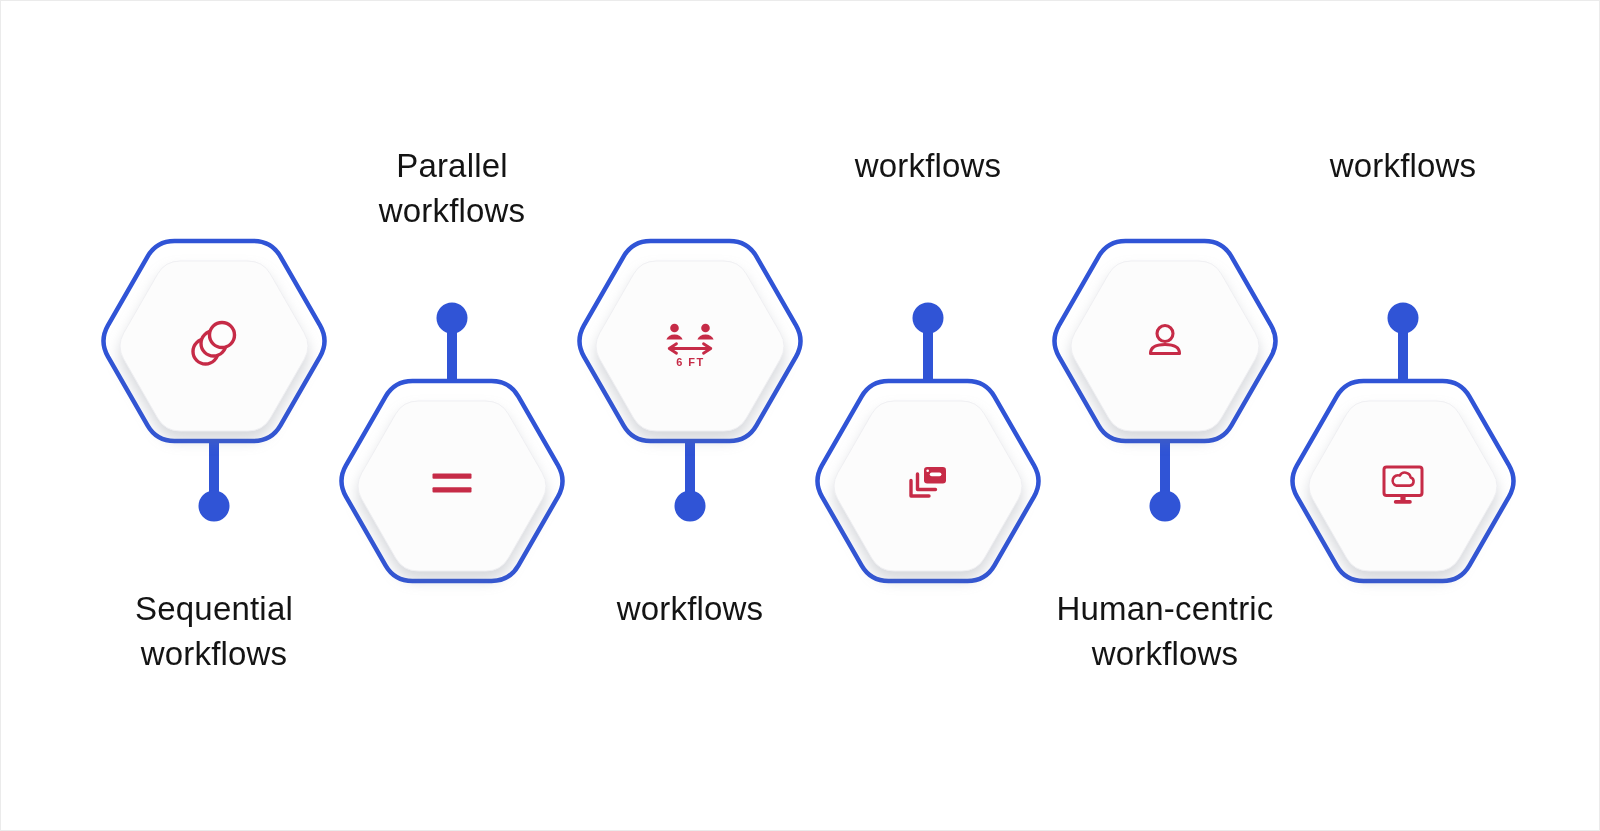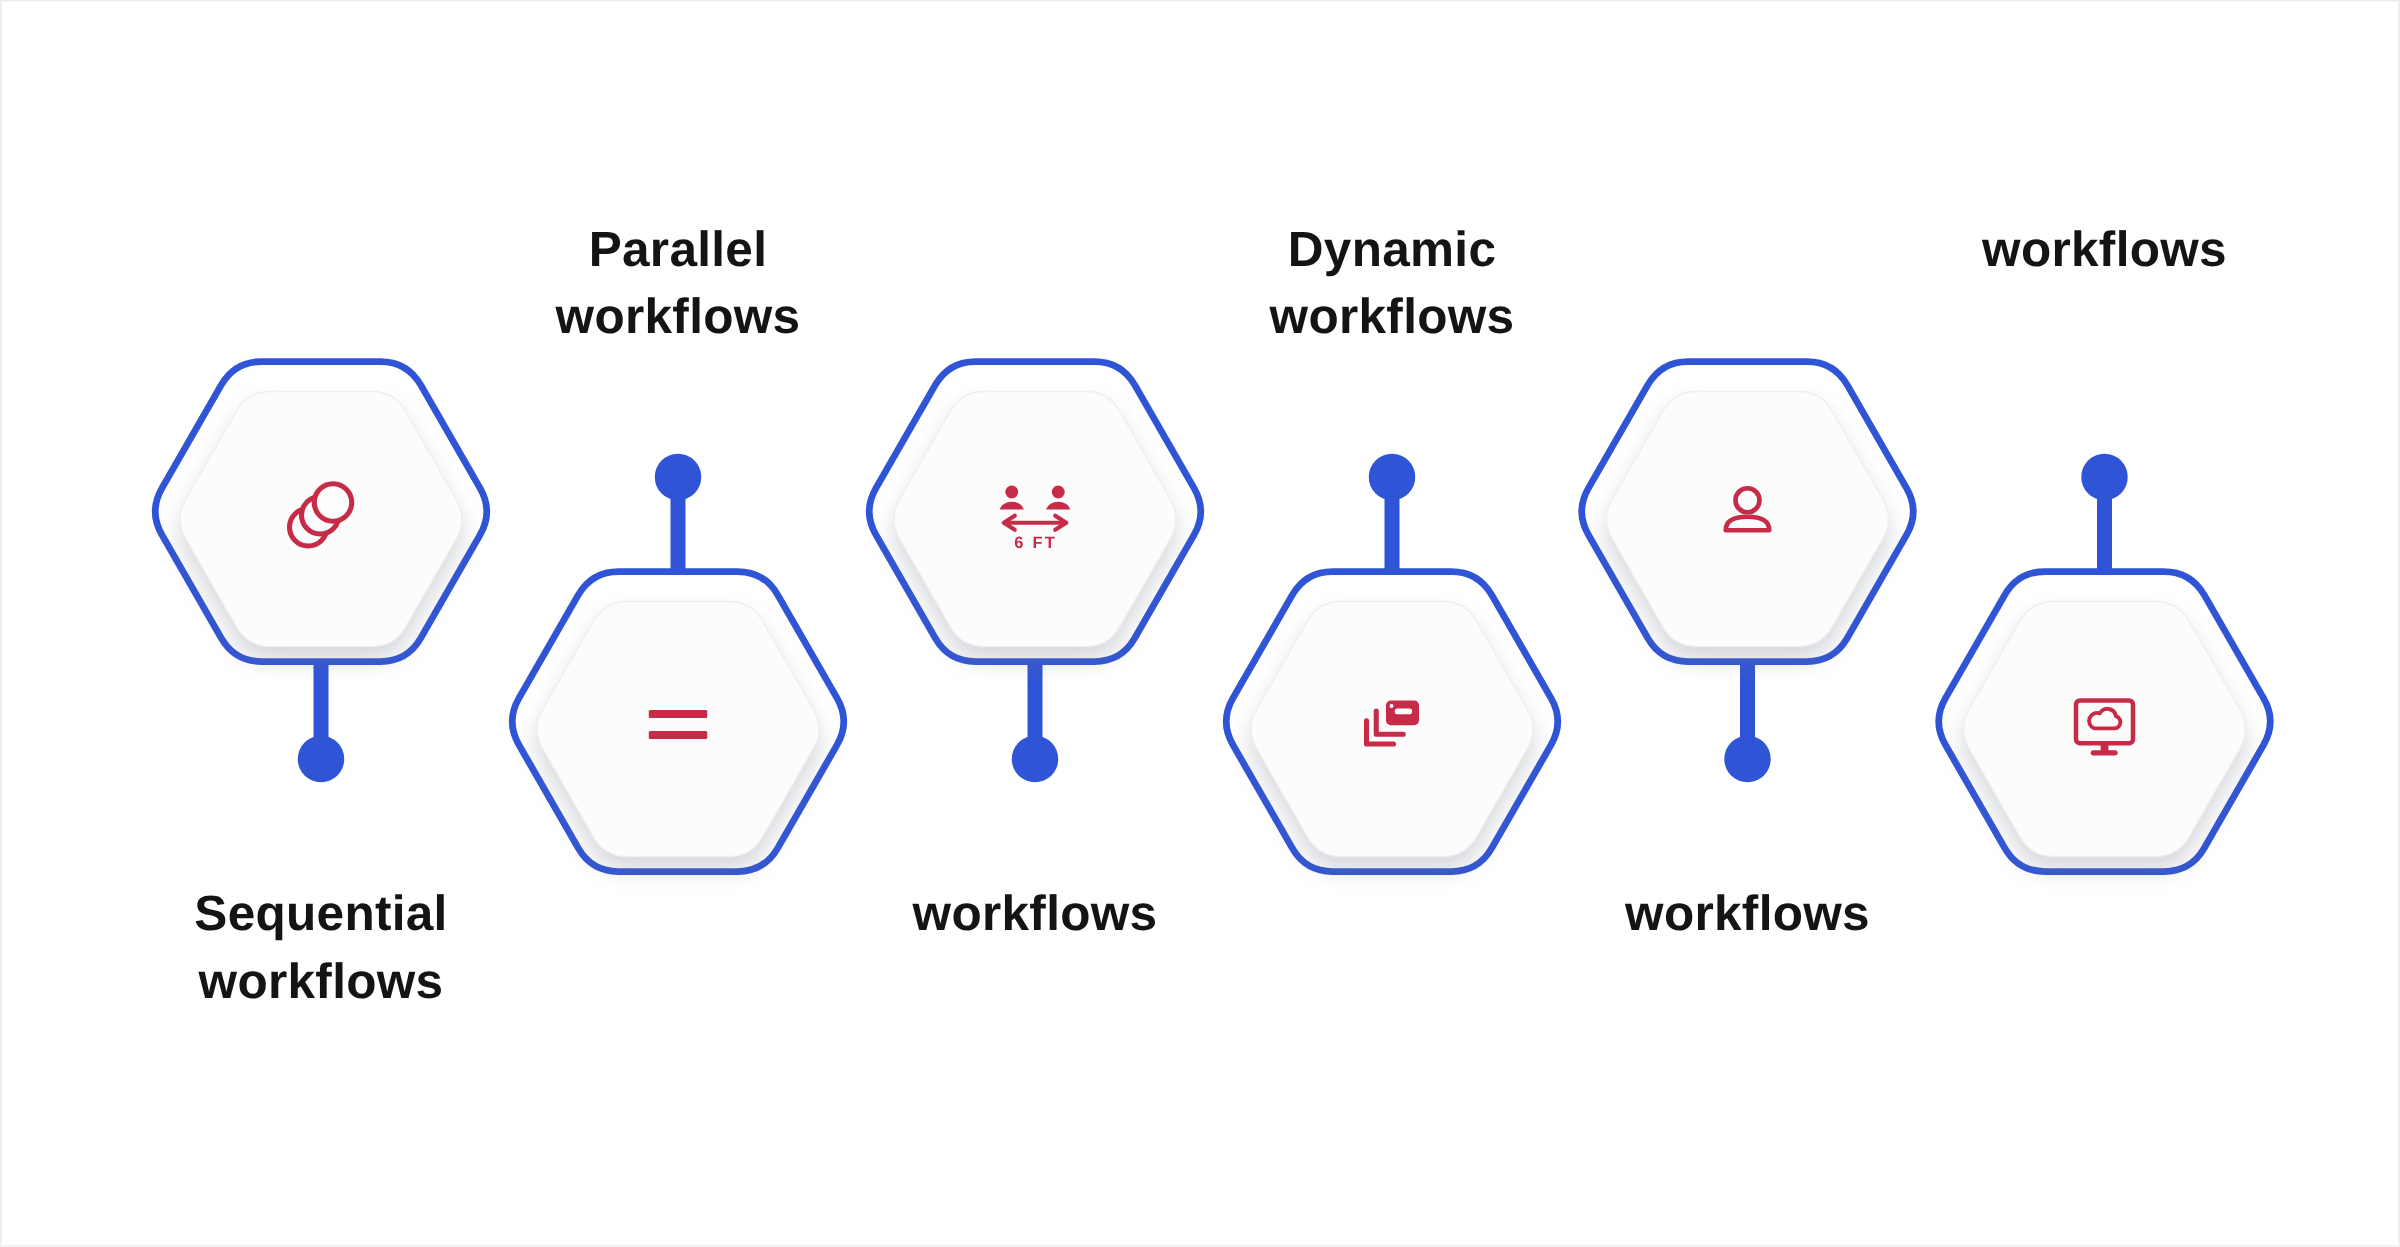--- a/index.html
+++ b/index.html
@@ -7,21 +7,21 @@
     position:relative;width:1600px;height:831px;margin:0 auto;
     background:#ffffff;border:1px solid #ebebeb;box-sizing:border-box;
     font-family:"Liberation Sans", sans-serif;overflow:hidden;
   }
   .node{position:absolute;top:0;width:280px;height:831px;}
   .graphic{position:absolute;left:20px;width:240px;height:296px;}
   .node.up .graphic{top:237px;text-align:right;}
   .node.down .graphic{top:299px;}
   .label{
     position:absolute;left:0;width:280px;text-align:center;
-    font-size:33px;line-height:45px;font-weight:700;color:#141414;
+    font-size:33px;line-height:45px;font-weight:400;color:#141414;
     letter-spacing:0.2px;white-space:nowrap;
   }
   .label-top{top:142px;}
   .label-bottom{top:585px;}
 </style>
 </head>
 <body>
 
 <div class="frame">
 
@@ -85,21 +85,20 @@
      <text x="0.5" y="22.5" text-anchor="middle" font-family="Liberation Sans, sans-serif" font-size="11" font-weight="bold" letter-spacing="1.5" fill="#c62b47">6 FT</text>
       </g>
     </svg></div>
     <div class="label label-bottom">
       <div>workflows</div>
     </div>
   </div>
 
   <div class="node down" style="left:787px">
     <div class="label label-top">
-      <div>Dynamic</div>
       <div>workflows</div>
     </div>
     <div class="graphic"><svg width="240" height="296" viewBox="0 0 240 296">
       <line x1="120" y1="20" x2="120" y2="86" stroke="#3054d6" stroke-width="10"></line>
       <circle cx="120" cy="18" r="15.5" fill="#3054d6"></circle>
       <path d="M13.97 196.60 Q5.00 181.00 13.97 165.40 L53.53 96.60 Q62.50 81.00 80.50 81.00 L159.50 81.00 Q177.50 81.00 186.47 96.60 L226.03 165.40 Q235.00 181.00 226.03 196.60 L186.47 265.40 Q177.50 281.00 159.50 281.00 L80.50 281.00 Q62.50 281.00 53.53 265.40 Z" fill="#ffffff" stroke="#3054d6" stroke-width="4.5"></path>
       <path d="M29.73 199.00 Q22.25 186.00 29.73 173.00 L63.65 114.00 Q71.13 101.00 86.13 101.00 L153.88 101.00 Q168.88 101.00 176.35 114.00 L210.27 173.00 Q217.75 186.00 210.27 199.00 L176.35 258.00 Q168.88 271.00 153.88 271.00 L86.13 271.00 Q71.13 271.00 63.65 258.00 Z" fill="#fcfcfc" stroke="#efeff2" stroke-width="1" style="filter:drop-shadow(0px 9px 7px rgba(120,125,140,0.30))"></path>
       <g transform="translate(120 183)">
         <g stroke="#c62b47" stroke-width="3.4" fill="none" stroke-linecap="round" stroke-linejoin="round">
        <path d="M -17 -2.5 L -17 13 L 1 13"></path>
@@ -119,20 +118,21 @@
       <path d="M13.97 118.60 Q5.00 103.00 13.97 87.40 L53.53 18.60 Q62.50 3.00 80.50 3.00 L159.50 3.00 Q177.50 3.00 186.47 18.60 L226.03 87.40 Q235.00 103.00 226.03 118.60 L186.47 187.40 Q177.50 203.00 159.50 203.00 L80.50 203.00 Q62.50 203.00 53.53 187.40 Z" fill="#ffffff" stroke="#3054d6" stroke-width="4.5"></path>
       <path d="M29.73 121.00 Q22.25 108.00 29.73 95.00 L63.65 36.00 Q71.13 23.00 86.13 23.00 L153.88 23.00 Q168.88 23.00 176.35 36.00 L210.27 95.00 Q217.75 108.00 210.27 121.00 L176.35 180.00 Q168.88 193.00 153.88 193.00 L86.13 193.00 Q71.13 193.00 63.65 180.00 Z" fill="#fcfcfc" stroke="#efeff2" stroke-width="1" style="filter:drop-shadow(0px 9px 7px rgba(120,125,140,0.30))"></path>
       <g transform="translate(120 105)">
         <g stroke="#c62b47" stroke-width="3.1" fill="none" stroke-linejoin="round" stroke-linecap="round">
        <circle cx="0" cy="-9.5" r="8"></circle>
        <path d="M -14.5 10.5 L 14.5 10.5 Q 14.5 1.5 0 1.5 Q -14.5 1.5 -14.5 10.5 Z"></path>
      </g>
       </g>
     </svg></div>
     <div class="label label-bottom">
+      <div>Human-centric</div>
       <div>workflows</div>
     </div>
   </div>
 
   <div class="node down" style="left:1262px">
     <div class="label label-top">
       <div>workflows</div>
     </div>
     <div class="graphic"><svg width="240" height="296" viewBox="0 0 240 296">
       <line x1="120" y1="20" x2="120" y2="86" stroke="#3054d6" stroke-width="10"></line>

